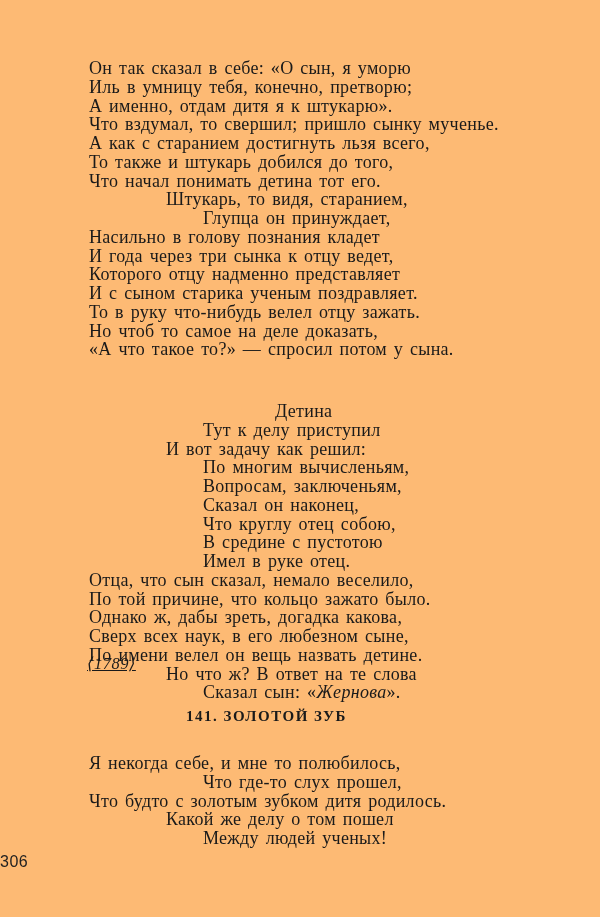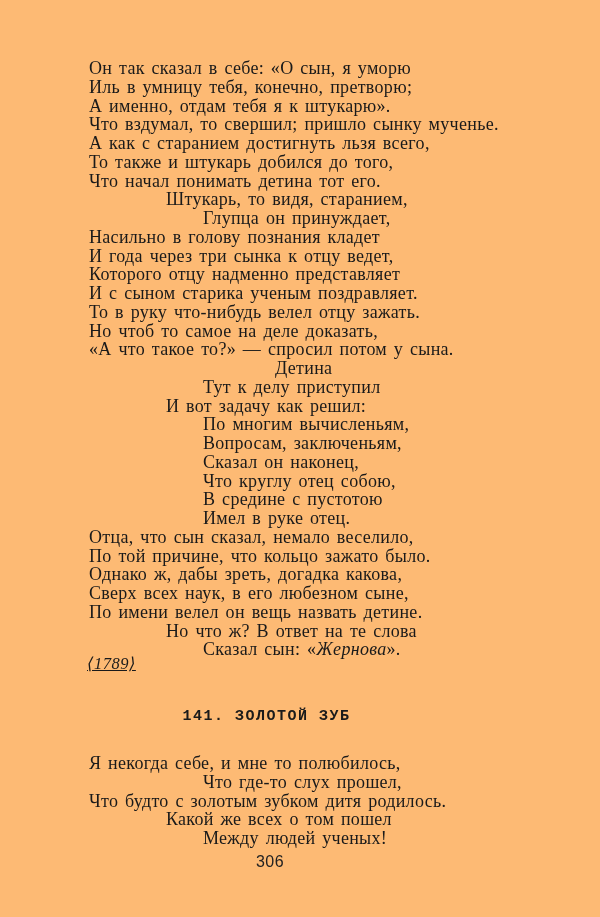--- a/index.html
+++ b/index.html
@@ -25,21 +25,21 @@
   #poem-first { top: 59px; }
   #poem-second { top: 754px; }
   .line {
     line-height: 18.75px;
     white-space: nowrap;
     letter-spacing: 0.3px;
     word-spacing: 2px;
   }
   .i1 { padding-left: 77px; }
   .i2 { padding-left: 114px; }
-  .i3 { padding-left: 186px; }
+  .i3 { padding-left: 186px; margin-top: 43px; }
   .it { font-style: italic; }
   .date {
     position: absolute;
     top: 654px;
     left: 87px;
     font-style: italic;
     font-size: 16.5px;
     letter-spacing: 0.5px;
     font-family: "Liberation Serif", "DejaVu Sans", serif;
     text-decoration: underline;
@@ -47,43 +47,42 @@
   .heading {
     position: absolute;
     top: 708px;
     left: 0;
     width: 533px;
     text-align: center;
     font-weight: bold;
     font-size: 15px;
     letter-spacing: 1.5px;
     white-space: nowrap;
-    font-family: Liberation Mono, monospace;
   }
   .pagenum {
     position: absolute;
     top: 853px;
     left: 0;
     width: 540px;
-    text-align: center;
+    text-align: left;
     font-family: "Liberation Sans", "DejaVu Sans", sans-serif;
     font-size: 16px;
     letter-spacing: 0.5px;
     color: #222222;
   }
 </style>
 </head>
 <body>
 
 <div class="page">
 
   <div class="poem" id="poem-first">
     <div class="line">Он так сказал в себе: «О сын, я уморю</div>
     <div class="line">Иль в умницу тебя, конечно, претворю;</div>
-    <div class="line">А именно, отдам тебя я к штукарю».</div>
+    <div class="line">А именно, отдам дитя я к штукарю».</div>
     <div class="line">Что вздумал, то свершил; пришло сынку мученье.</div>
     <div class="line">А как с старанием достигнуть льзя всего,</div>
     <div class="line">То также и штукарь добился до того,</div>
     <div class="line">Что начал понимать детина тот его.</div>
     <div class="line i1">Штукарь, то видя, старанием,</div>
     <div class="line i2">Глупца он принуждает,</div>
     <div class="line">Насильно в голову познания кладет</div>
     <div class="line">И года через три сынка к отцу ведет,</div>
     <div class="line">Которого отцу надменно представляет</div>
     <div class="line">И с сыном старика ученым поздравляет.</div>
@@ -109,19 +108,19 @@
   </div>
 
   <div class="date">⟨1789⟩</div>
 
   <div class="heading">141. ЗОЛОТОЙ ЗУБ</div>
 
   <div class="poem" id="poem-second">
     <div class="line">Я некогда себе, и мне то полюбилось,</div>
     <div class="line i2">Что где-то слух прошел,</div>
     <div class="line">Что будто с золотым зубком дитя родилось.</div>
-    <div class="line i1">Какой же всех о том пошел</div>
+    <div class="line i1">Какой же делу о том пошел</div>
     <div class="line i2">Между людей ученых!</div>
   </div>
 
   <div class="pagenum">306</div>
 
 </div>
 
 </body></html>

